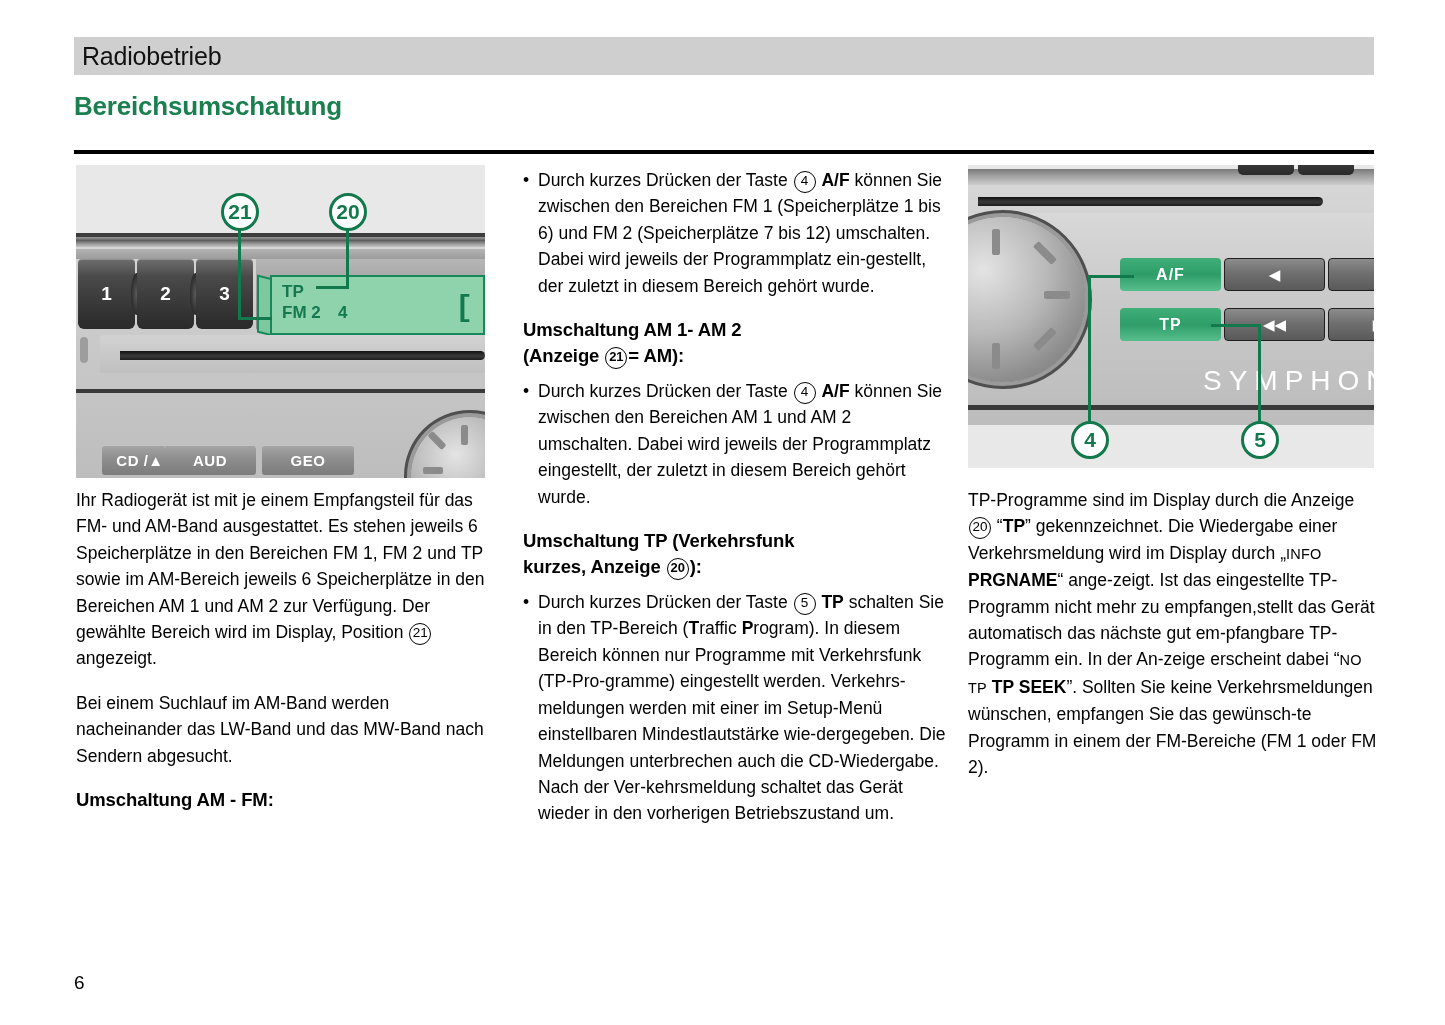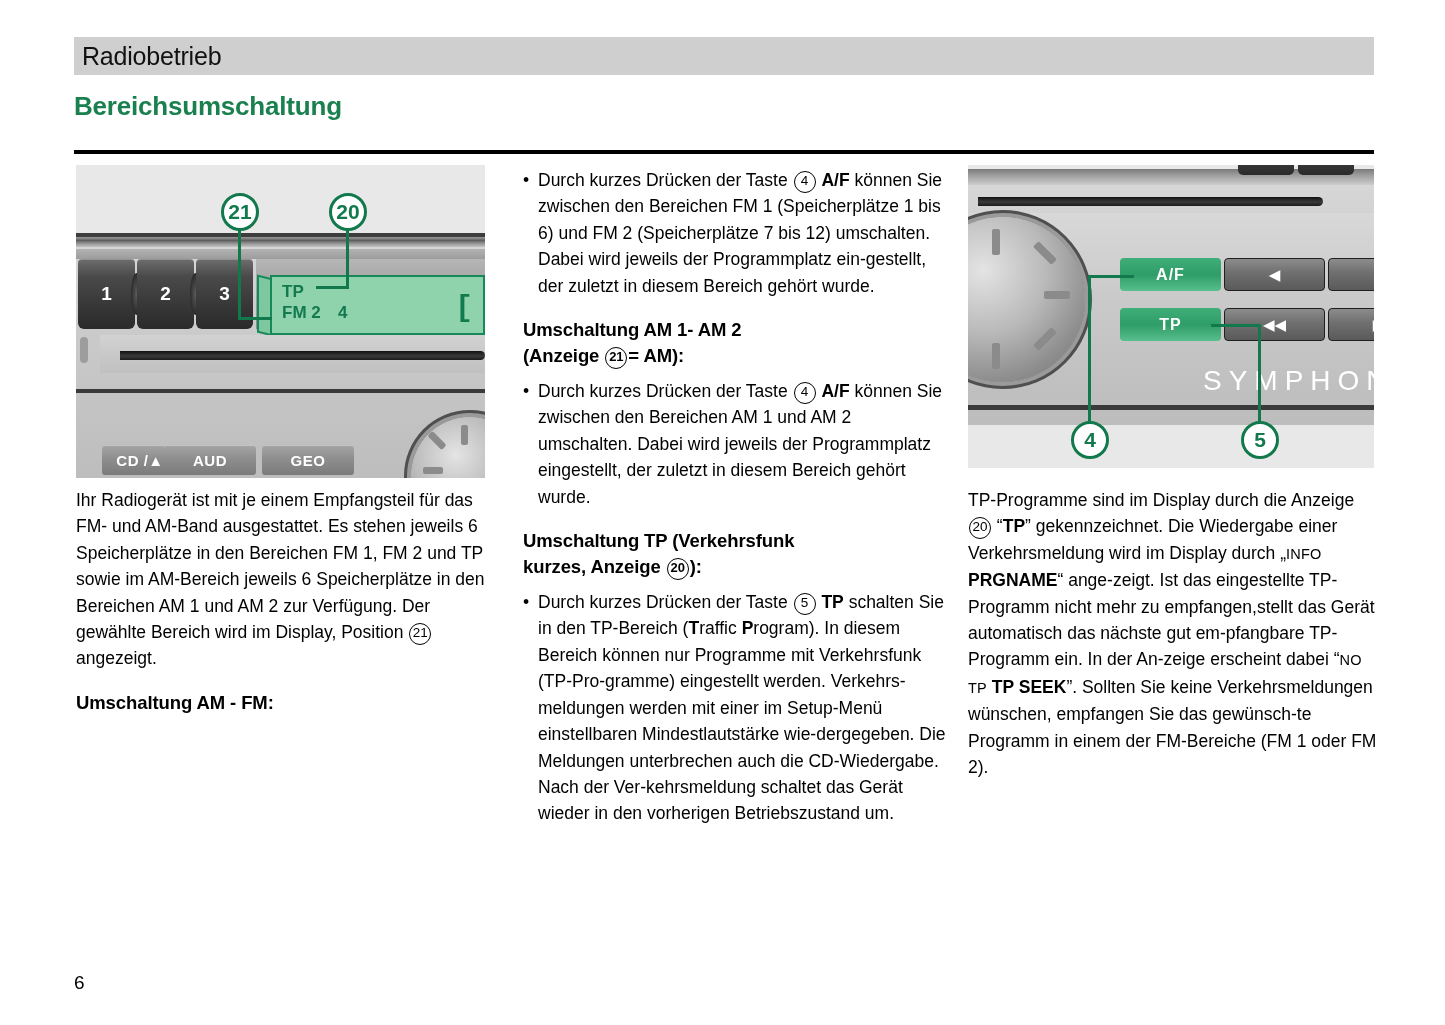--- a/index.html
+++ b/index.html
@@ -258,20 +258,21 @@
     <div class="cline" style="left:120px;top:110px;width:46px;height:3px;"></div>
 
     <div class="callout" style="left:273px;top:256px;">5</div>
     <div class="cline" style="left:290px;top:161px;width:3px;height:97px;"></div>
     <div class="cline" style="left:243px;top:159px;width:50px;height:3px;"></div>
   </div>
 
   <div class="col col-left">
     <p><span>Ihr Radiogerät ist mit je einem Empfangsteil für das FM- und AM-Band ausgestattet. Es stehen jeweils 6 Speicherplätze in den Bereichen FM 1, FM 2 und TP sowie im AM-Bereich jeweils 6 Speicherplätze in den Bereichen AM 1 und AM 2 zur Verfügung. Der gewählte Bereich wird im Display, Position </span><span class="ref">21</span><span> angezeigt.</span></p>
 
+    <p>Bei einem Suchlauf im AM-Band werden nacheinander das LW-Band und das MW-Band nach Sendern abgesucht.</p>
 
     <h3>Umschaltung AM - FM:</h3>
 
   </div>
 
   <div class="col col-mid">
 
     <p class="bullet"><span>Durch kurzes Drücken der Taste </span><span class="ref">4</span><span> </span><b>A/F</b><span> können Sie zwischen den Bereichen FM 1 (Speicherplätze 1 bis 6) und FM 2 (Speicherplätze 7 bis 12) umschalten. Dabei wird jeweils der Programmplatz ein-gestellt, der zuletzt in diesem Bereich gehört wurde.</span></p>
 
     <h3>

